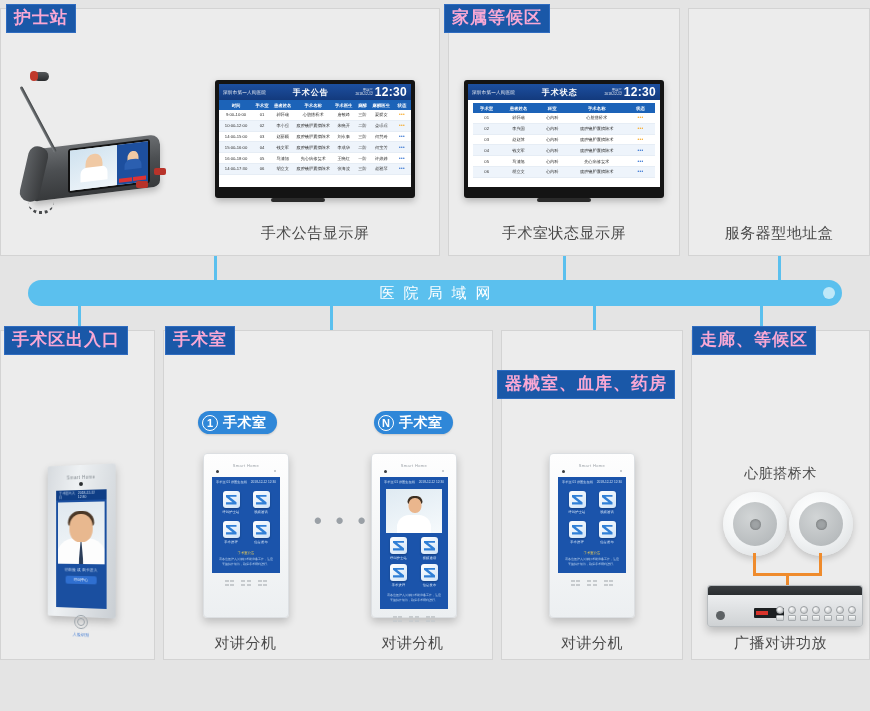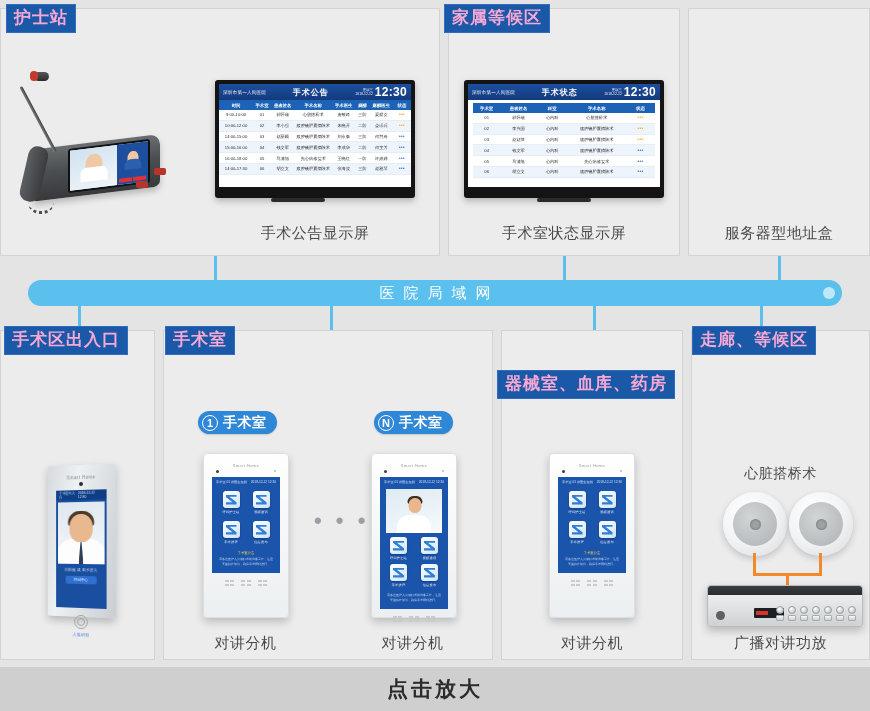--- a/index.html
+++ b/index.html
@@ -821,17 +821,14 @@
         <i></i>
         <i></i>
         <i></i>
         <i></i>
         <i></i>
     </div>
     <div class="amp-jack"></div>
   </div>
   <div class="caption" style="left:691px;top:634px;width:179px;">广播对讲功放</div>
 
-  <div class="bottom-bar">
-    <span>点击放大</span>
-  </div>
 
 </div>
 
 </body></html>

